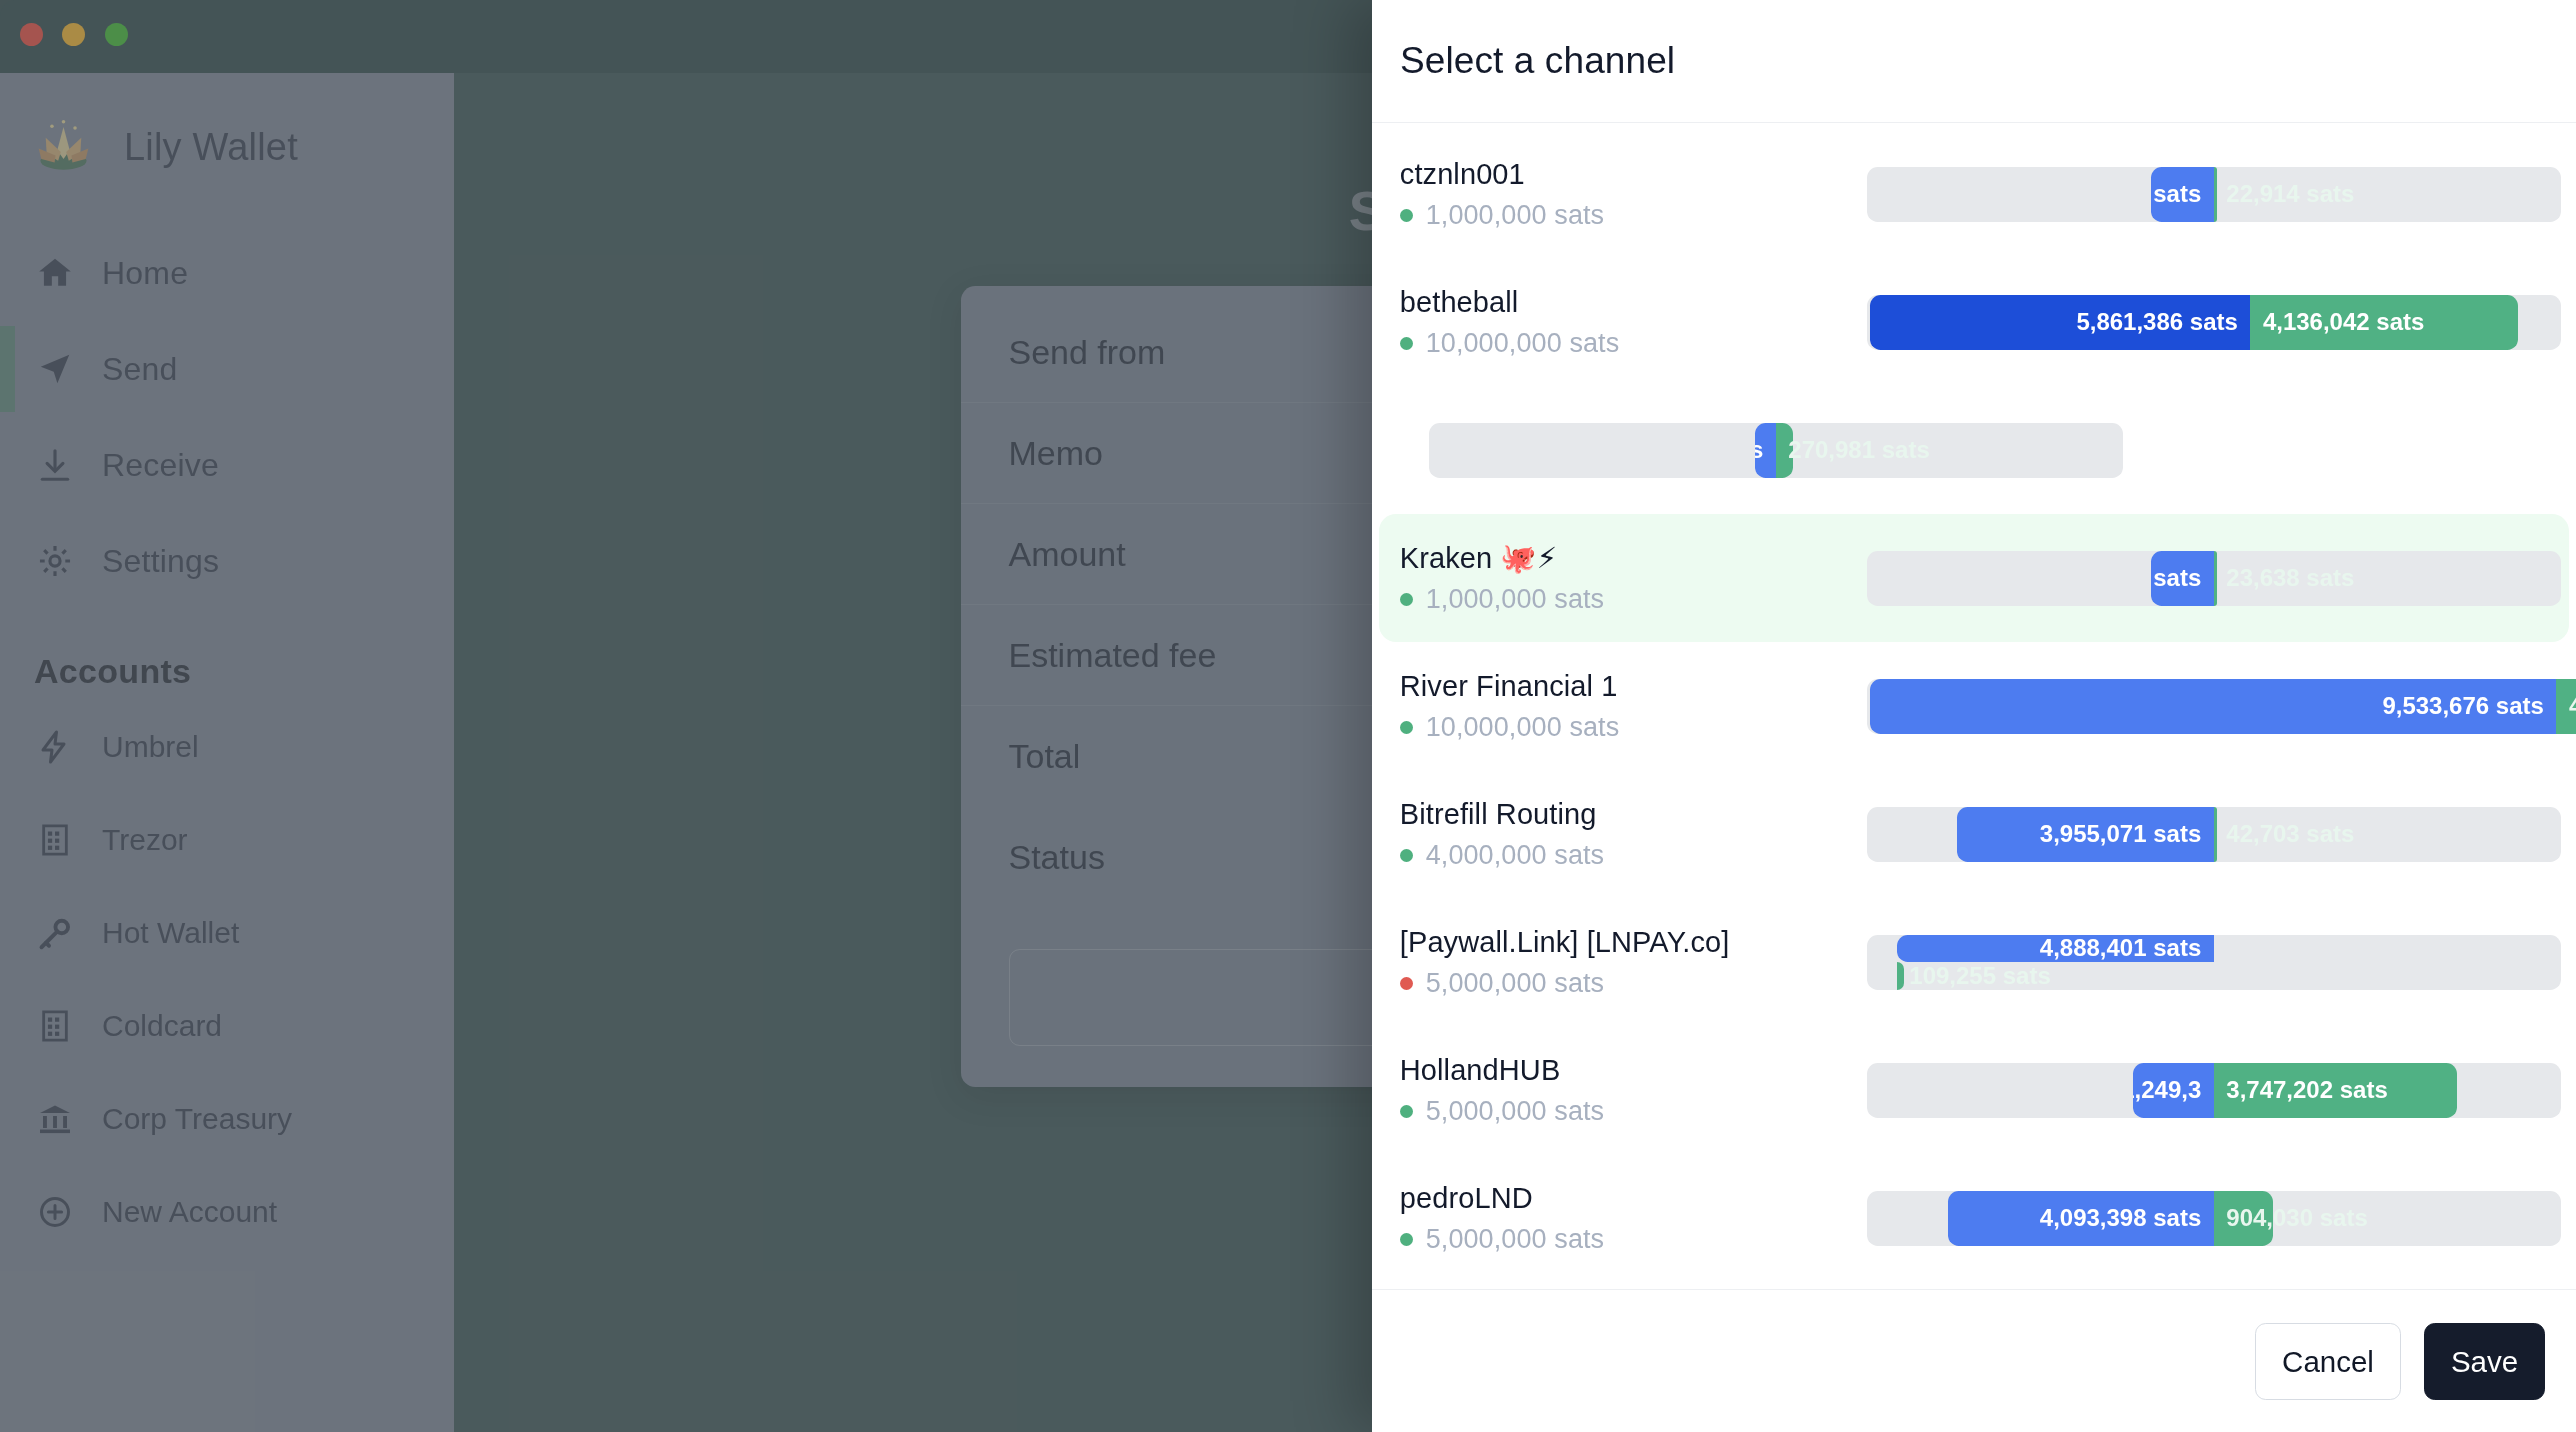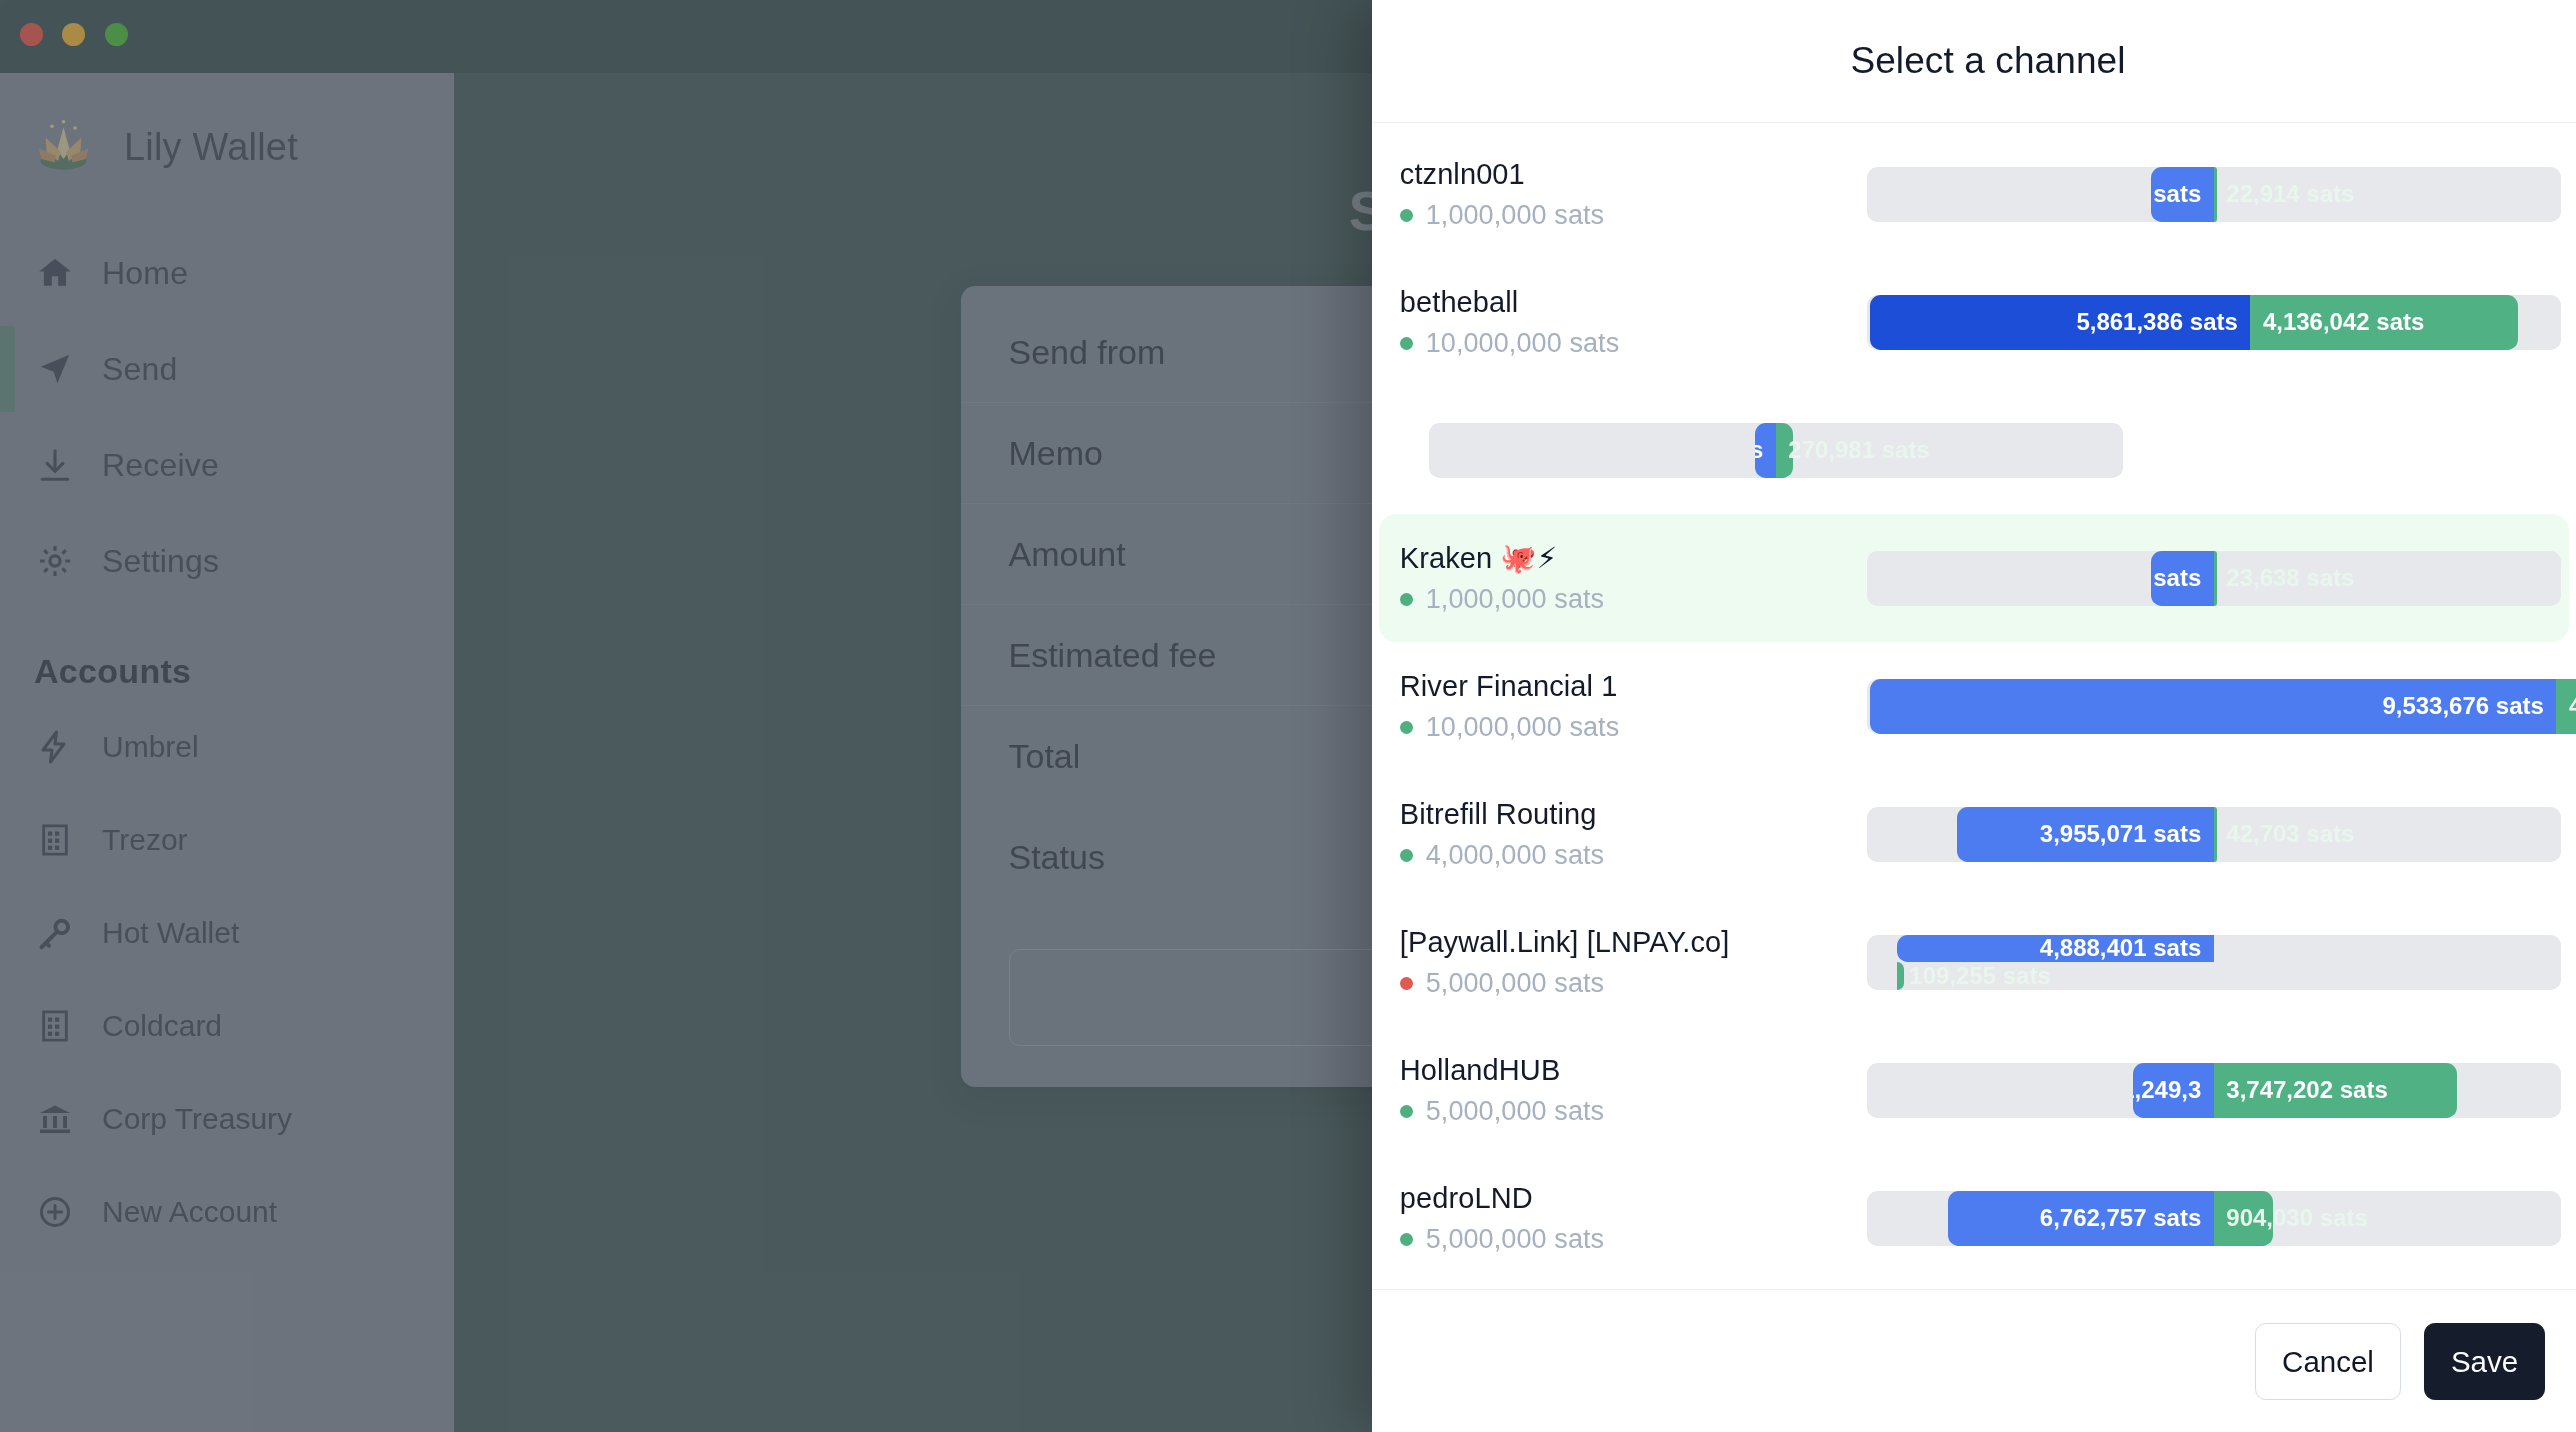--- a/index.html
+++ b/index.html
@@ -149,21 +149,20 @@
     background: #ffffff;
     display: flex; flex-direction: column;
     box-shadow: -23px 0 54px rgba(0,0,0,.22);
   }
   .modal-header {
     height: 123px;
     display: flex; align-items: center;
     padding: 0 0 0 28px;
     border-bottom: 0.9px solid #edeff2;
     flex: none;
-    justify-content: center;
   }
   .modal-title {
     font-size: 37px; font-weight: 500;
     color: #131a2b; letter-spacing: 0.1px;
   }
 
   .modal-body {
     flex: 1 1 auto;
     overflow: hidden;
     padding-top: 7.2px;
@@ -598,21 +597,21 @@
             <div class="ch-name">pedroLND</div>
             <div class="ch-sub">
               <span class="ch-dot" style="background: rgb(79, 176, 127);"></span>
               <span class="ch-cap">5,000,000 sats</span>
             </div>
           </div>
           <div class="bar-wrap">
             <div class="bar-track" style="background: rgb(230, 232, 235);"></div>
             <div class="bar-split" style="left: 81px;">
               <div class="seg seg-local" style="width: 266px; background: rgb(77, 124, 240);">
-                <span class="seg-label">6,762,757 sats</span>
+                <span class="seg-label">4,093,398 sats</span>
               </div>
               <div class="seg seg-remote overflow" style="width: 59px; background: rgb(80, 177, 132);">
                 <span class="seg-label">904,030 sats</span>
               </div>
             </div>
           </div>
         </div>
       </div>
 
     <div class="modal-footer">

